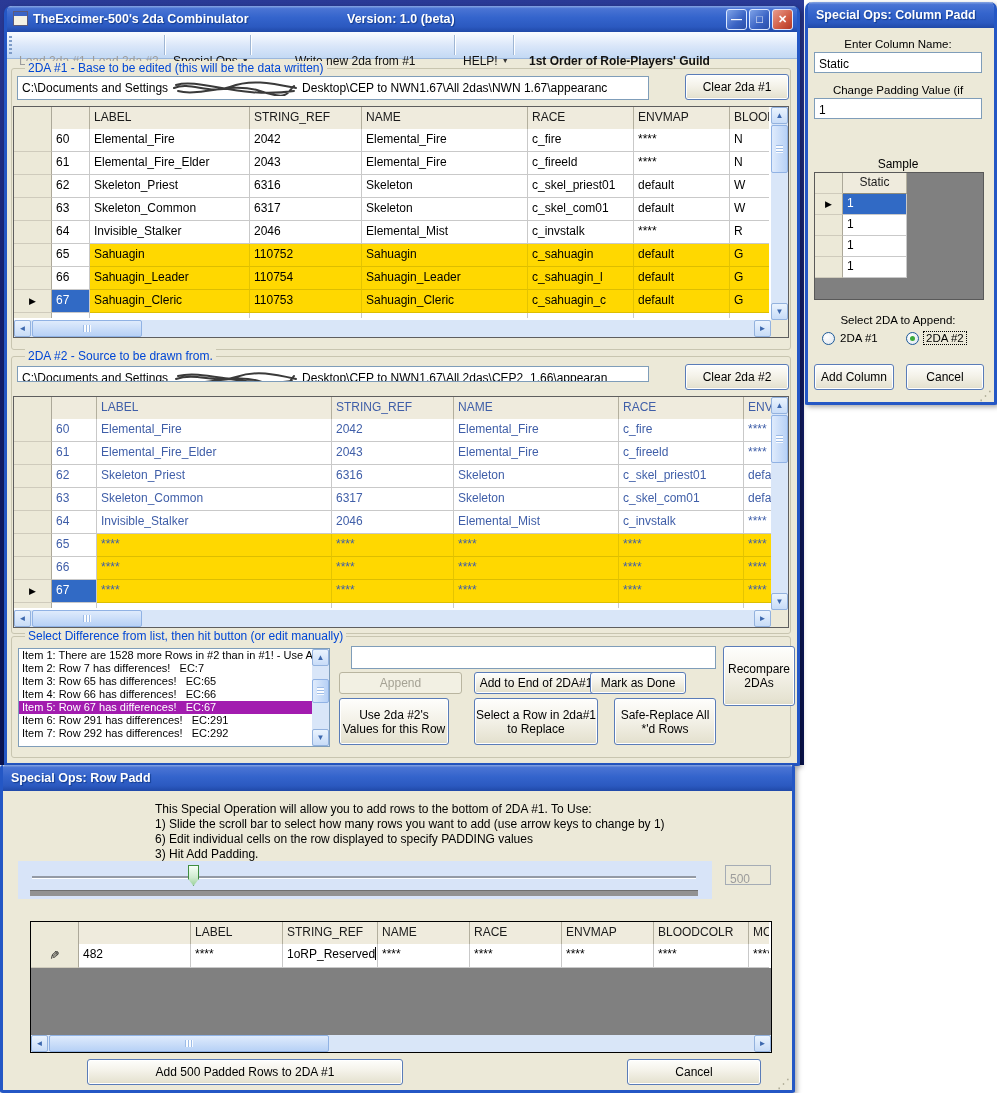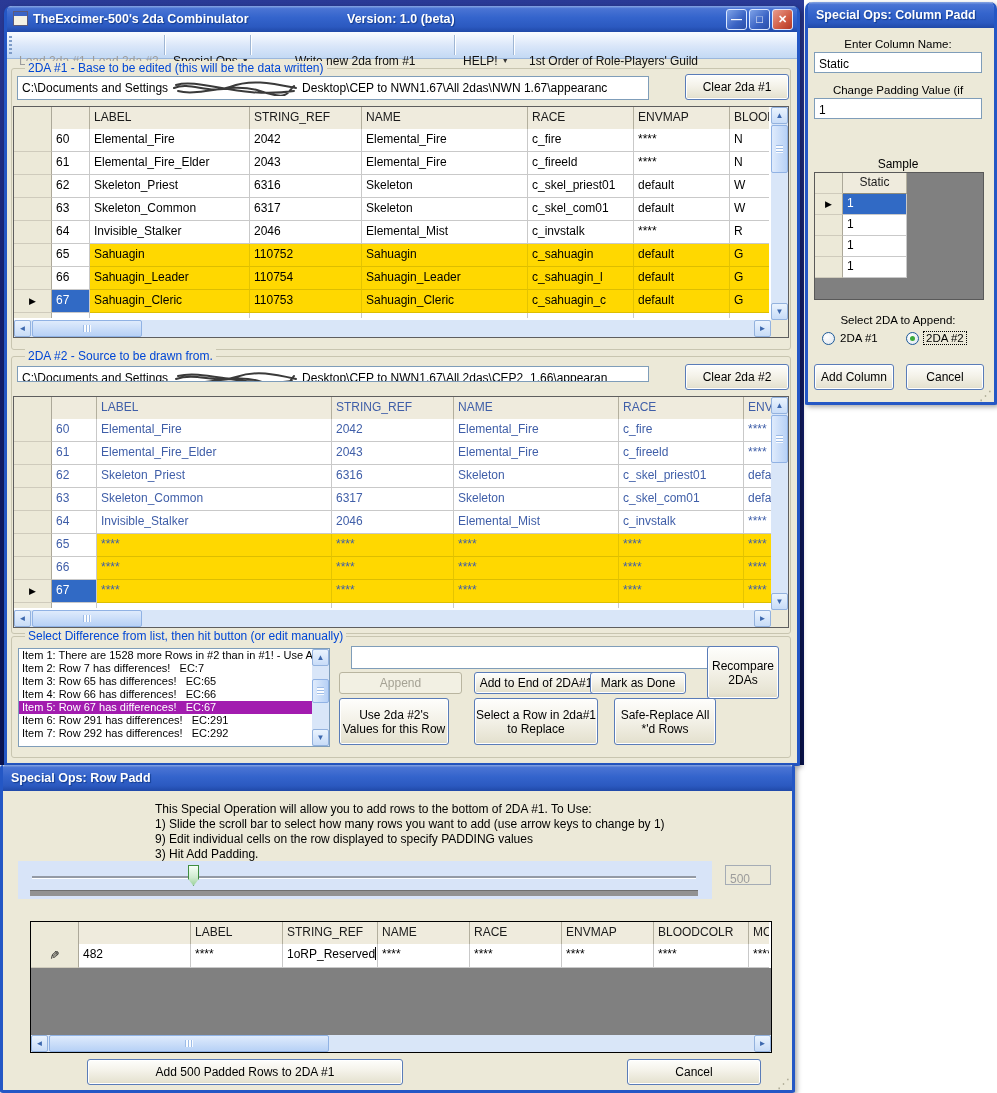--- a/index.html
+++ b/index.html
@@ -27,21 +27,21 @@
   .wbtn.close{background:linear-gradient(135deg,#E89C8E,#D05A42 60%,#B03826)}
   
   .tbar{position:absolute;left:0;right:0;top:26px;height:26px;
         background:linear-gradient(180deg,#FAFCFF,#D9E6F9 55%,#C3D9F4);border-bottom:1px solid #9BB7DC}
   .titem{position:absolute;top:16px;height:26px;line-height:26px;font-size:12px;color:#111;white-space:nowrap}
   .titem.dis{color:#9C9C9C}
   .titem .dd{font-size:7px;vertical-align:2px;margin-left:4px;color:#333}
   .tsep{position:absolute;top:3px;height:20px;width:1px;background:#9FB6D4;box-shadow:1px 0 0 #fff}
   .tgrip{position:absolute;left:2px;top:4px;width:3px;height:18px;
          background:repeating-linear-gradient(180deg,#7E9CC8 0 2px,transparent 2px 4px)}
-  .bold{font-weight:normal}
+  .bold{font-weight:bold}
   
   .grp{position:absolute;border:1px solid #C8C5B0;border-radius:3px}
   .glabel{position:absolute;font-size:12px;color:#0046D5;background:#ECE9D8;
           padding:0 3px;line-height:14px;white-space:nowrap}
   
   .tbx{position:absolute;background:#fff;border:1px solid #7F9DB9;font-size:12px;
        line-height:20px;padding:1px 4px;white-space:nowrap;overflow:hidden;box-sizing:border-box}
   .scrib{display:inline-block;vertical-align:-4px;margin:0 2px}
   
   .btn{position:absolute;background:linear-gradient(180deg,#FEFEFC 0%,#F4F2E9 45%,#E6E3D2 90%,#DDD9C6 100%);
@@ -399,21 +399,21 @@
       <span class="sbtn" style="top:0;left:0">▲</span>
       <div class="thumbv" style="top:30px;height:24px"></div>
       <span class="sbtn" style="bottom:0;left:0">▼</span>
     </div>
   </div>
 
   <div class="tbx" style="left:344px;top:640px;width:365px;height:23px"></div>
   <div class="btn dis" style="left:332px;top:666px;width:123px;height:22px">Append</div>
   <div class="btn" style="left:467px;top:666px;width:124px;height:22px">Add to End of 2DA#1</div>
   <div class="btn" style="left:583px;top:666px;width:96px;height:22px">Mark as Done</div>
-  <div class="btn" style="left:700px;top:640px;width:72px;height:53px">Recompare 2DAs</div>
+  <div class="btn" style="left:716px;top:640px;width:72px;height:60px">Recompare 2DAs</div>
   <div class="btn" style="left:332px;top:692px;width:110px;height:47px">Use 2da #2's Values for this Row</div>
   <div class="btn" style="left:467px;top:692px;width:124px;height:47px">Select a Row in 2da#1 to Replace</div>
   <div class="btn" style="left:607px;top:692px;width:102px;height:47px">Safe-Replace All *'d Rows</div>
 </div>
 
 <div class="win" style="left:805px;top:2px;width:186px;height:400px">
   <div class="tbar-title">
     <span class="ttext noicon">Special Ops: Column Padd</span>
   </div>
   <div class="abs ctr" style="left:0;top:36px;width:180px;font-size:11.5px">Enter Column Name:</div>
@@ -454,21 +454,21 @@
   <div class="btn" style="left:98px;top:362px;width:78px;height:26px">Cancel</div>
   <div class="rgrip">⋰</div>
 </div>
 
 <div class="win" style="left:0;top:765px;width:789px;height:325px;border-radius:3px">
   <div class="tbar-title" style="border-radius:2px 2px 0 0">
     <span class="ttext noicon">Special Ops: Row Padd</span>
   </div>
   <div class="instr" style="left:152px;top:37px">This Special Operation will allow you to add rows to the bottom of 2DA #1. To Use:</div>
   <div class="instr" style="left:152px;top:52px">1) Slide the scroll bar to select how many rows you want to add (use arrow keys to change by 1)</div>
-  <div class="instr" style="left:152px;top:67px">9) Edit individual cells on the row displayed to specify PADDING values</div>
+  <div class="instr" style="left:152px;top:67px">6) Edit individual cells on the row displayed to specify PADDING values</div>
   <div class="instr" style="left:152px;top:82px">3) Hit Add Padding.</div>
 
   <div class="sliderpanel" style="left:15px;top:96px;width:694px;height:38px">
     <div class="groove" style="left:14px;top:15px;width:664px"></div>
     <div class="sthumb" style="left:170px;top:4px"></div>
     <div class="graybar" style="left:12px;bottom:3px;width:668px;height:5px"></div>
   </div>
   <div class="countbox" style="left:722px;top:100px;width:46px;height:20px">500_</div>
 
   <div class="grid g3" style="left:27px;top:156px;width:740px;height:130px;border-color:#000">

